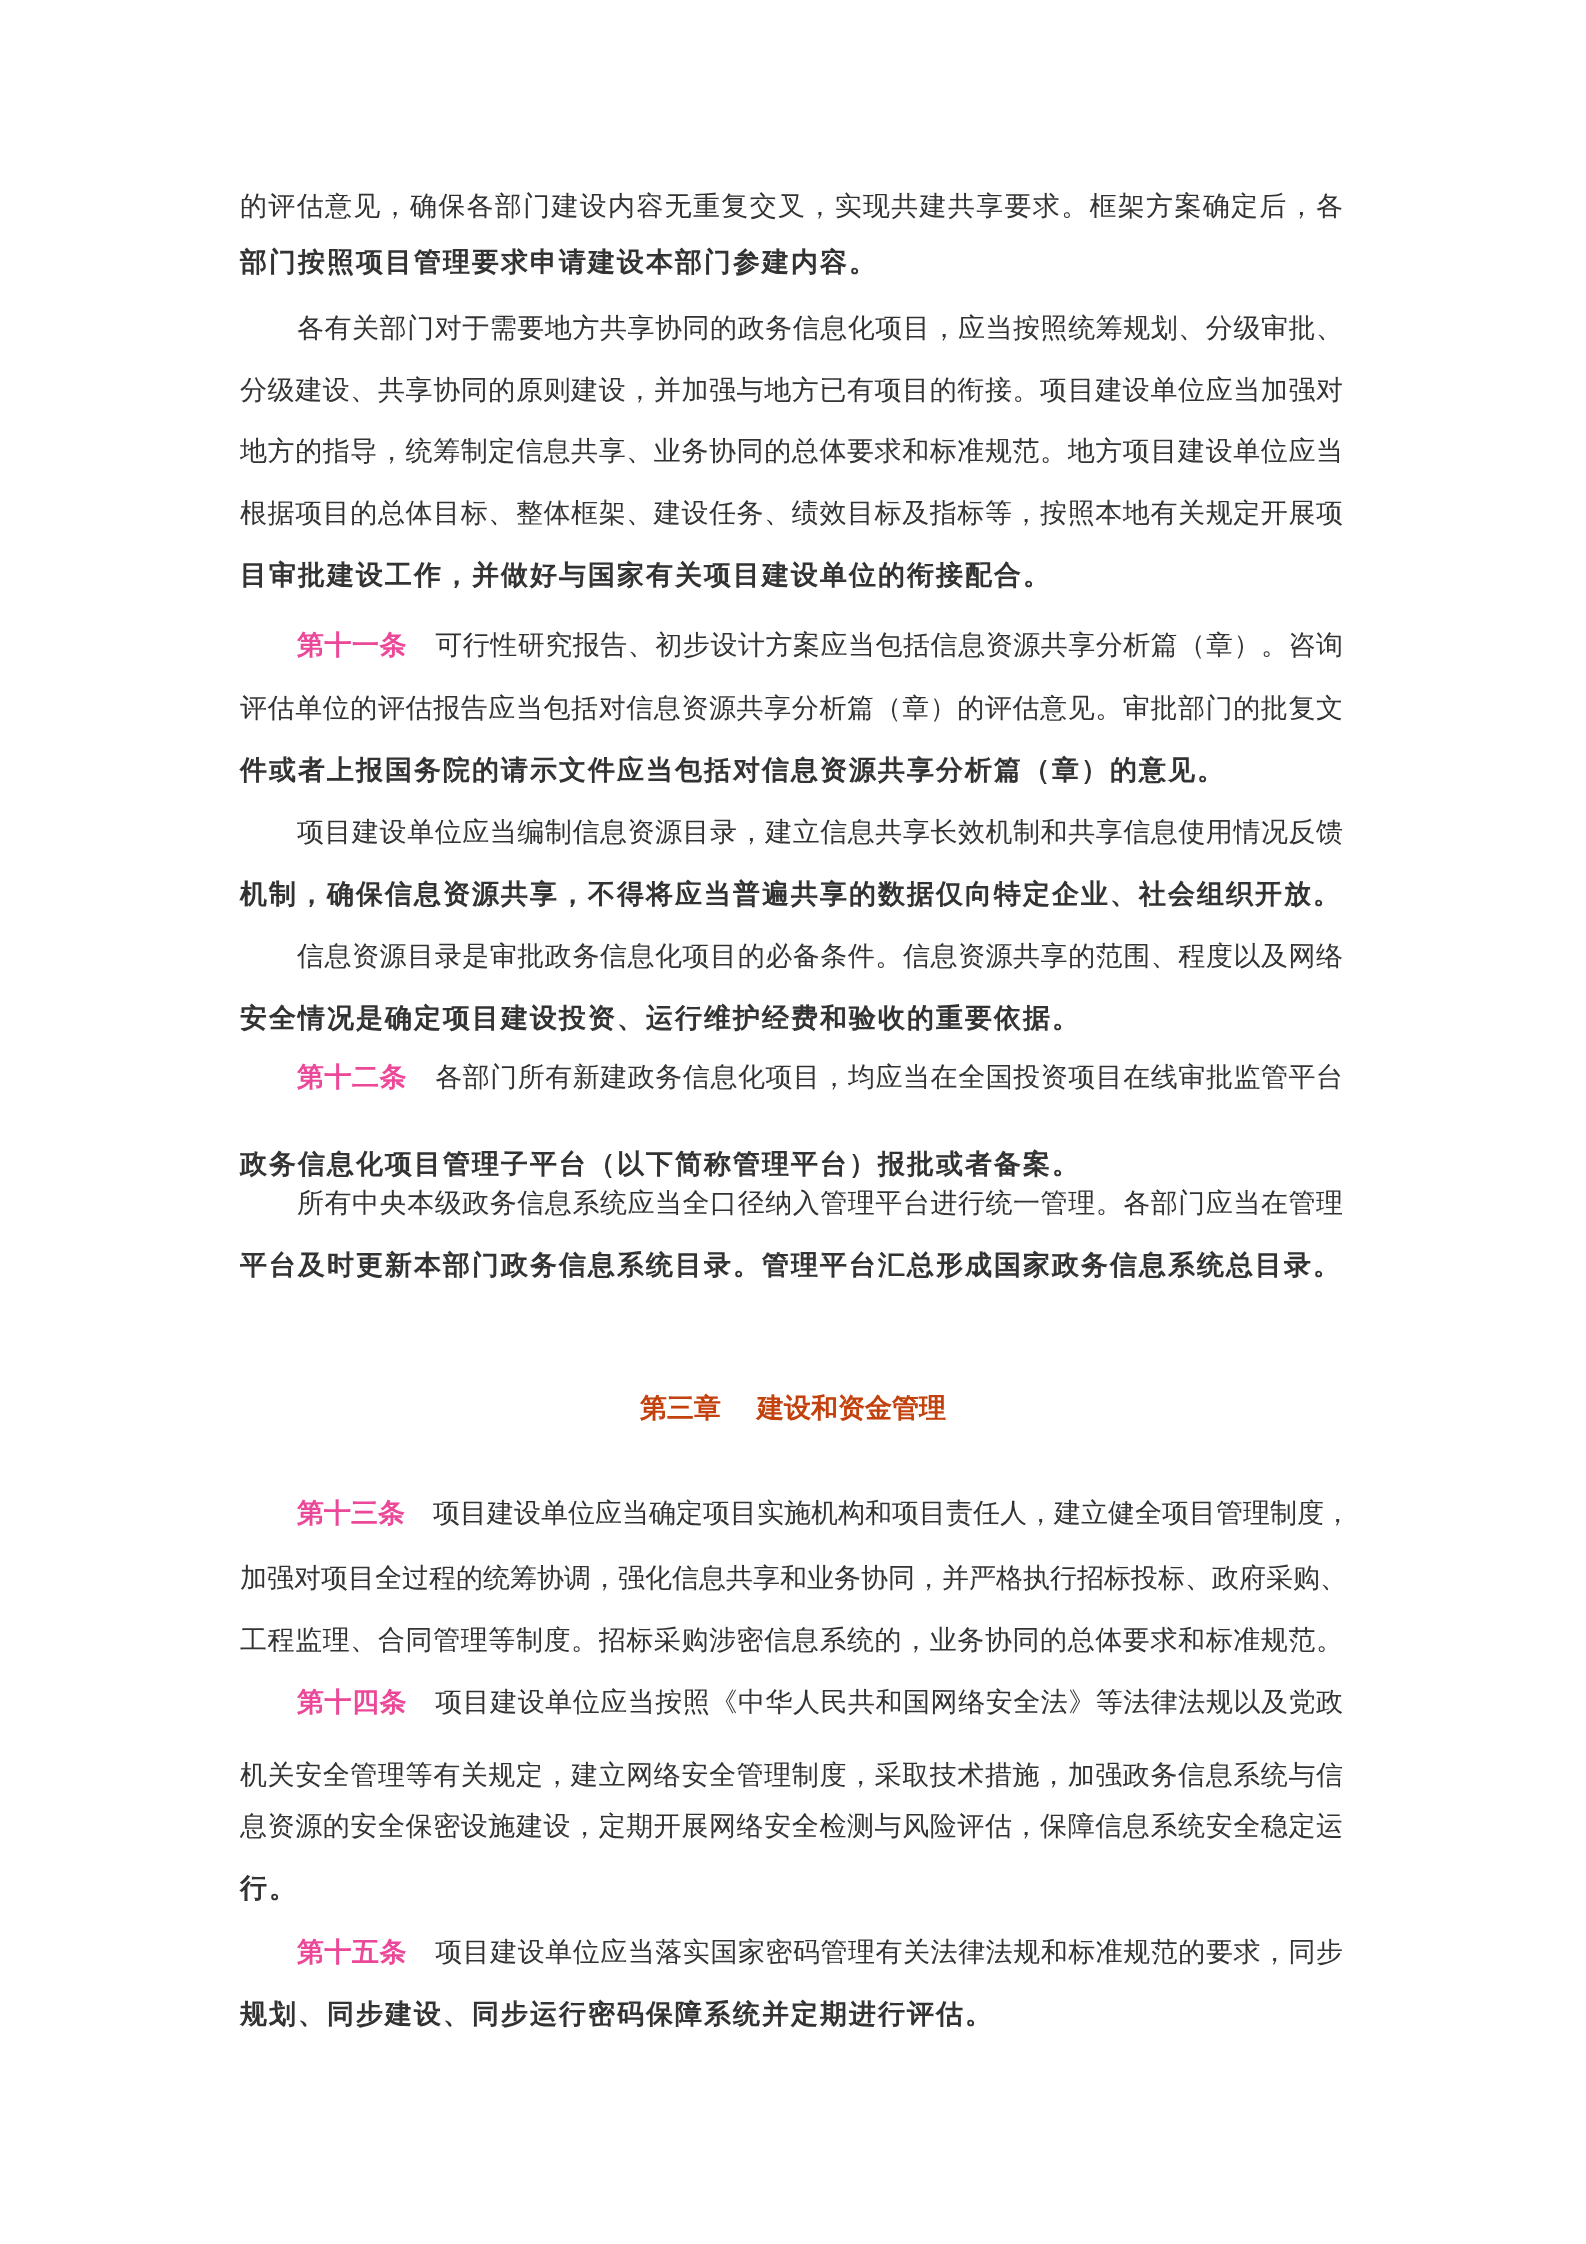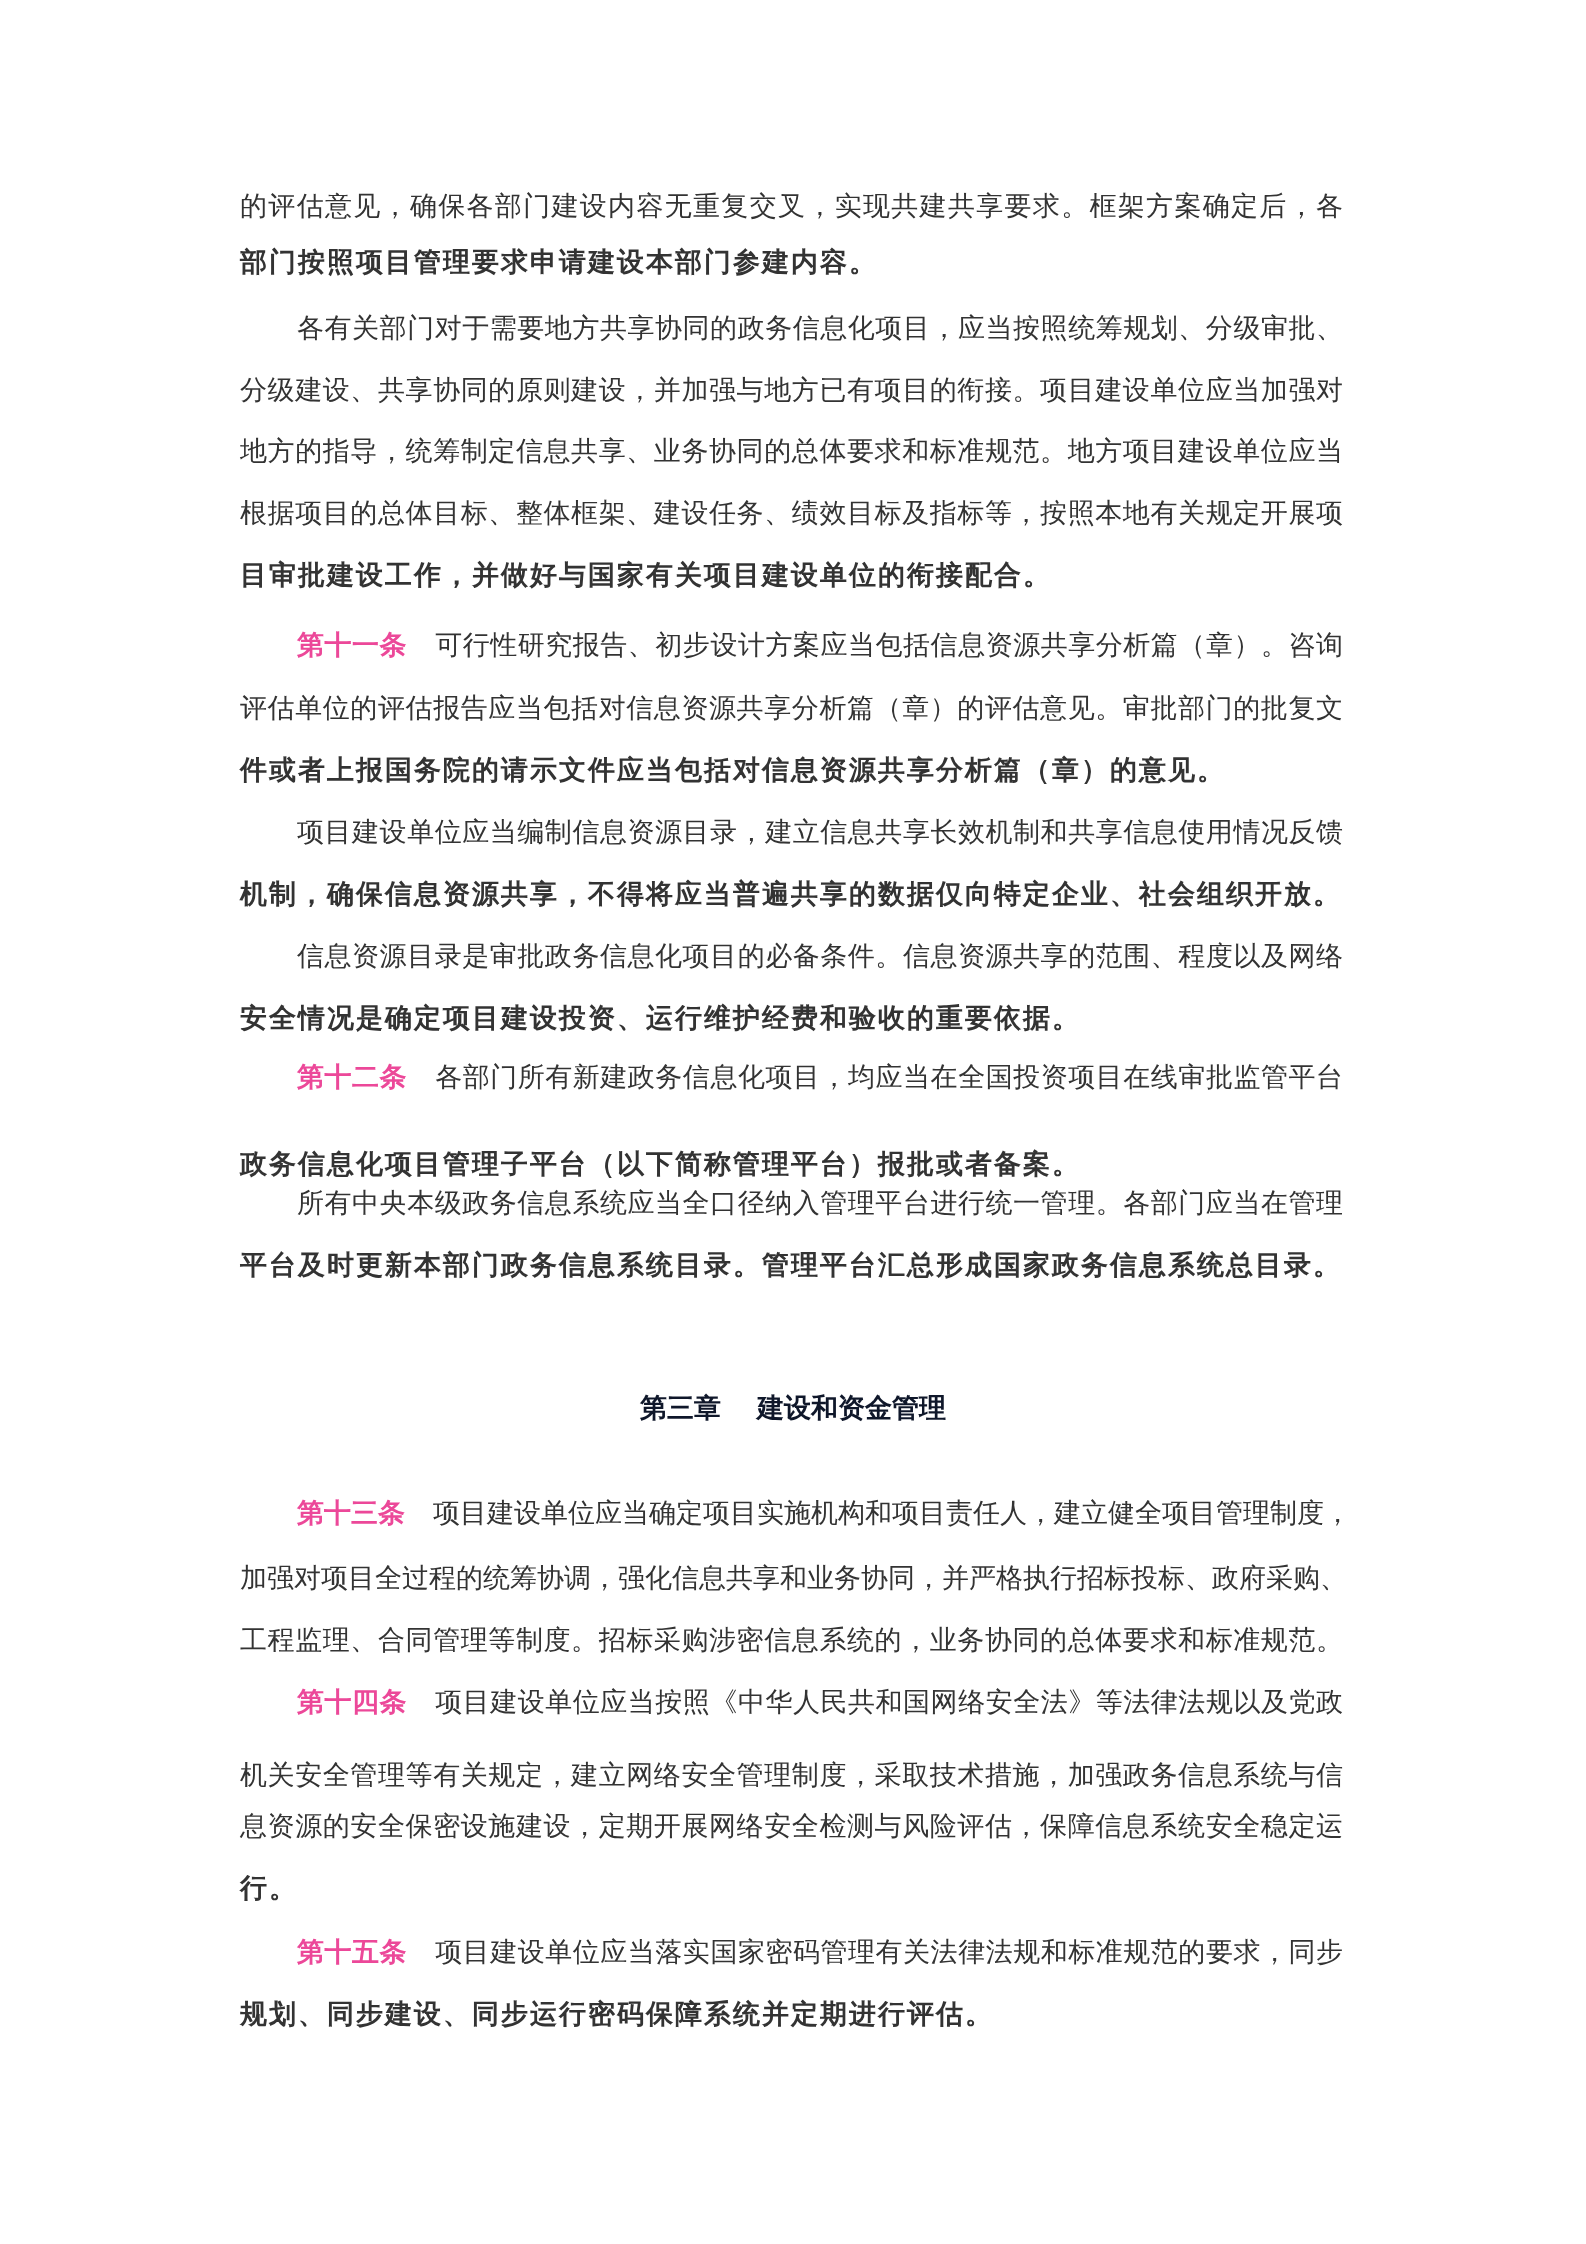--- a/index.html
+++ b/index.html
@@ -23,21 +23,21 @@
   .line.last { text-align: right; text-align-last: left; font-weight: bold; }
   .line .art { font-weight: bold; color: #ec4899; margin-right: 28px; }
   .heading {
     position: absolute;
     left: 0; width: 1586px;
     height: 40px; line-height: 40px;
     text-align: center;
     font-family: "DejaVu Sans", "Liberation Sans", sans-serif;
     font-weight: bold;
     font-size: 27px;
-    color: #0f172a;
+    color: #c2410c;
   }
   .heading .gap { display: inline-block; width: 36px; }
 </style>
 </head>
 <body>
 
 <div class="page">
   <div class="heading" style="top:1388px;">
     <span>第三章</span><span class="gap"></span><span>建设和资金管理</span>
   </div>

